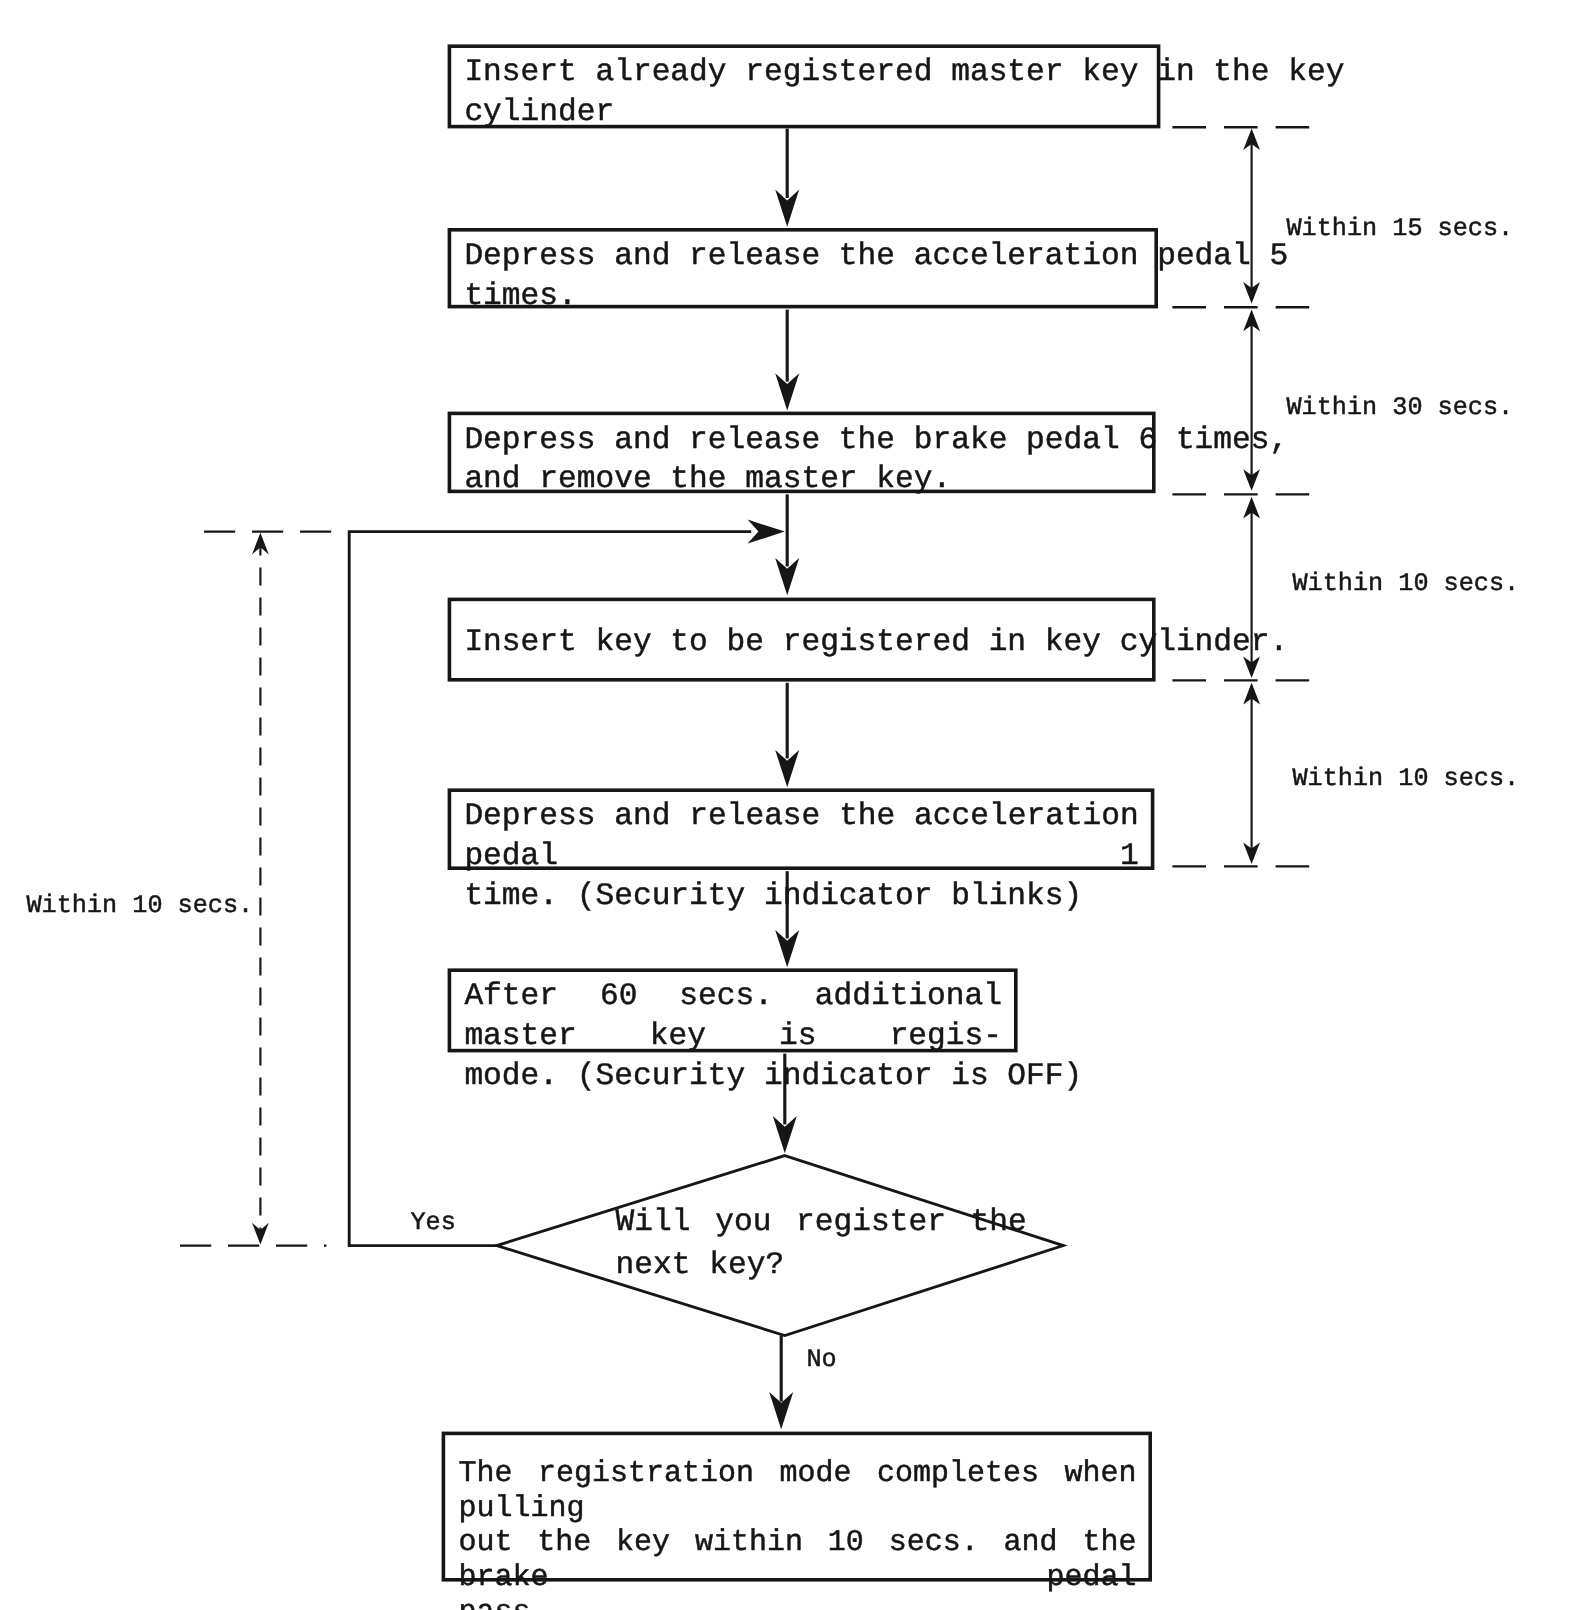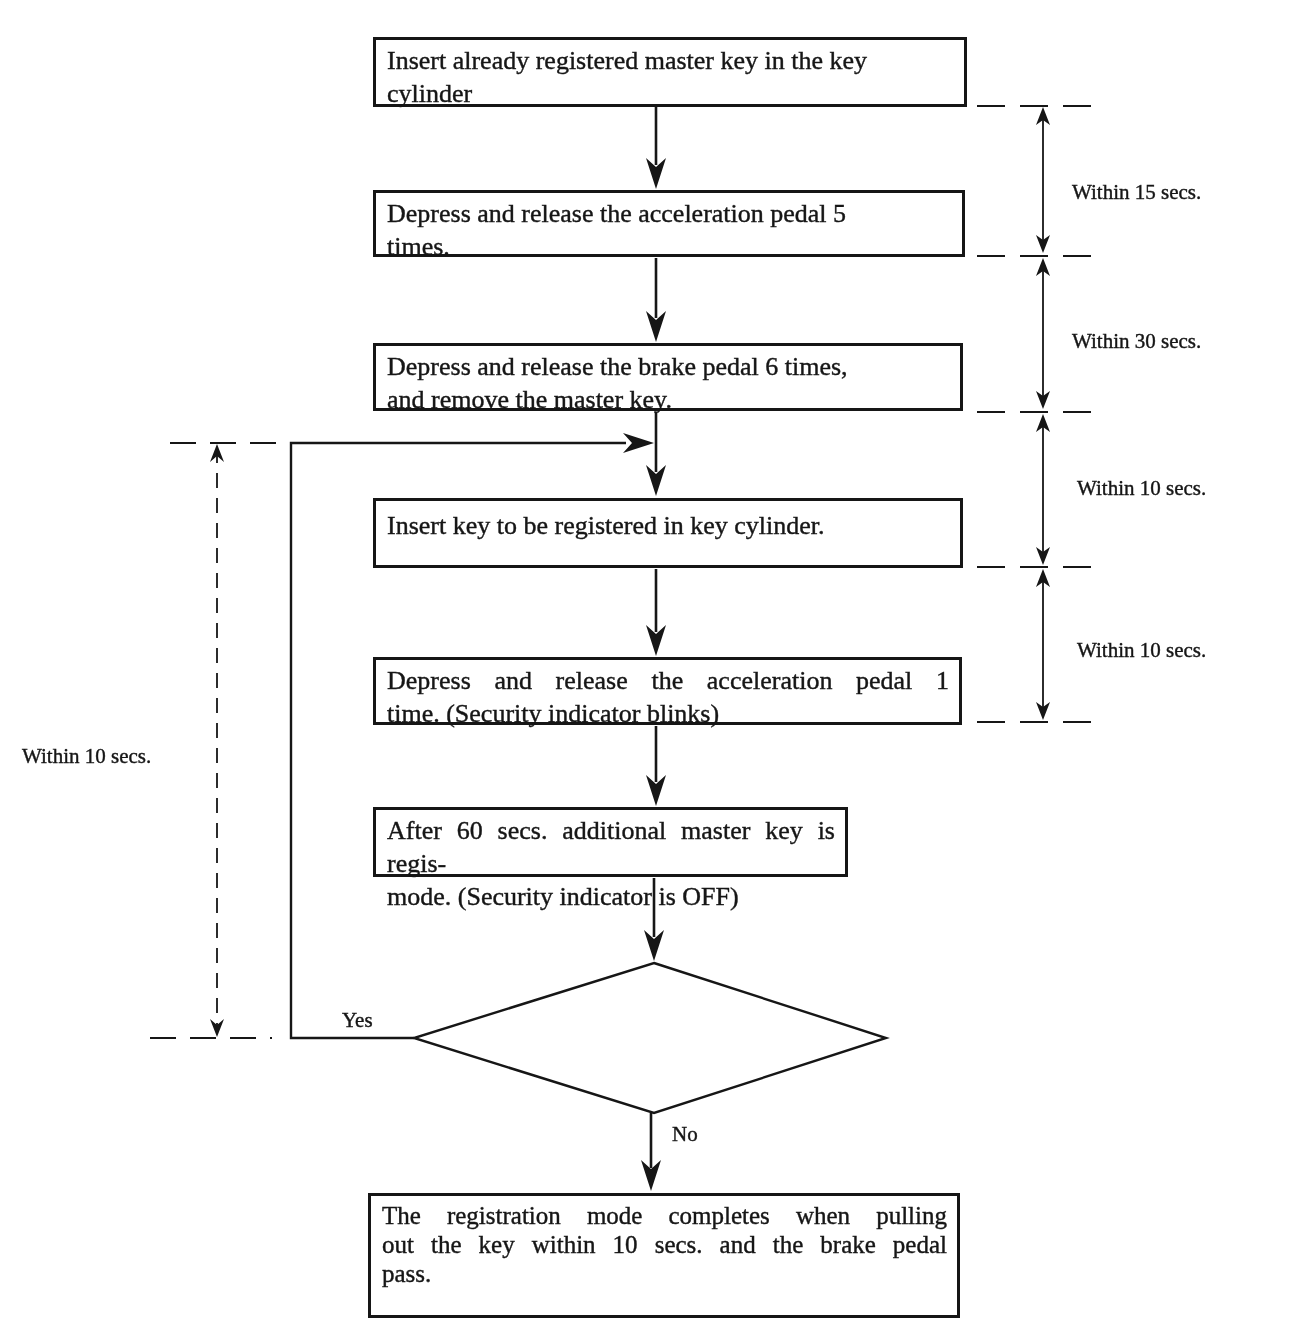--- a/index.html
+++ b/index.html
@@ -1,28 +1,28 @@
 <!DOCTYPE html>
 <html><head>
 <meta charset="utf-8">
 <style>
   html,body{margin:0;padding:0;background:#fff;}
   #canvas{
     position:relative;width:1312px;height:1342px;background:#fff;overflow:hidden;
-    font-family:Liberation Serif, serif;color:#161616;
+    font-family:Liberation Mono, monospace;color:#161616;
   }
   .pbox{
     position:absolute;box-sizing:border-box;border:3px solid #161616;background:#fff;
     padding:4px 10px 0 11px;font-size:26px;line-height:33px;
     -webkit-text-stroke:0.4px #161616;
   }
   .pbox .ln{white-space:nowrap;}
   .pbox .just{white-space:normal;text-align:justify;text-align-last:justify;}
-  .b4{padding-top:8px;}
-  .b7{font-size:25px;line-height:29px;padding-top:5px;}
+  .b4{padding-top:18px;}
+  .b7{font-size:25px;line-height:29px;padding-top:17px;}
   .lbl{
     position:absolute;font-size:21px;line-height:28px;white-space:nowrap;
     -webkit-text-stroke:0.4px #161616;
   }
   .dectext{
     position:absolute;left:513px;top:1000px;font-size:26px;line-height:36px;
     -webkit-text-stroke:0.4px #161616;
   }
   .dectext .ws{word-spacing:5px;}
   svg{position:absolute;left:0;top:0;}
@@ -117,20 +117,24 @@
     <div class="just">After 60 secs. additional master key is regis-</div>
     <div class="ln">mode. (Security indicator is OFF)</div>
   </div>
 
   <div class="pbox b7" style="left:368px;top:1193px;width:592px;height:125px">
     <div class="just">The registration mode completes when pulling</div>
     <div class="just">out the key within 10 secs. and the brake pedal</div>
     <div class="ln">pass.</div>
   </div>
 
+  <div class="dectext">
+    <div class="ws">Will you register the</div>
+    <div>next key?</div>
+  </div>
 
   <div class="lbl" style="left:342px;top:1006px">Yes</div>
   <div class="lbl" style="left:672px;top:1120px">No</div>
 
   <div class="lbl" style="left:1072px;top:178px">Within 15 secs.</div>
   <div class="lbl" style="left:1072px;top:327px">Within 30 secs.</div>
   <div class="lbl" style="left:1077px;top:474px">Within 10 secs.</div>
   <div class="lbl" style="left:1077px;top:636px">Within 10 secs.</div>
   <div class="lbl" style="left:22px;top:742px">Within 10 secs.</div>
 

